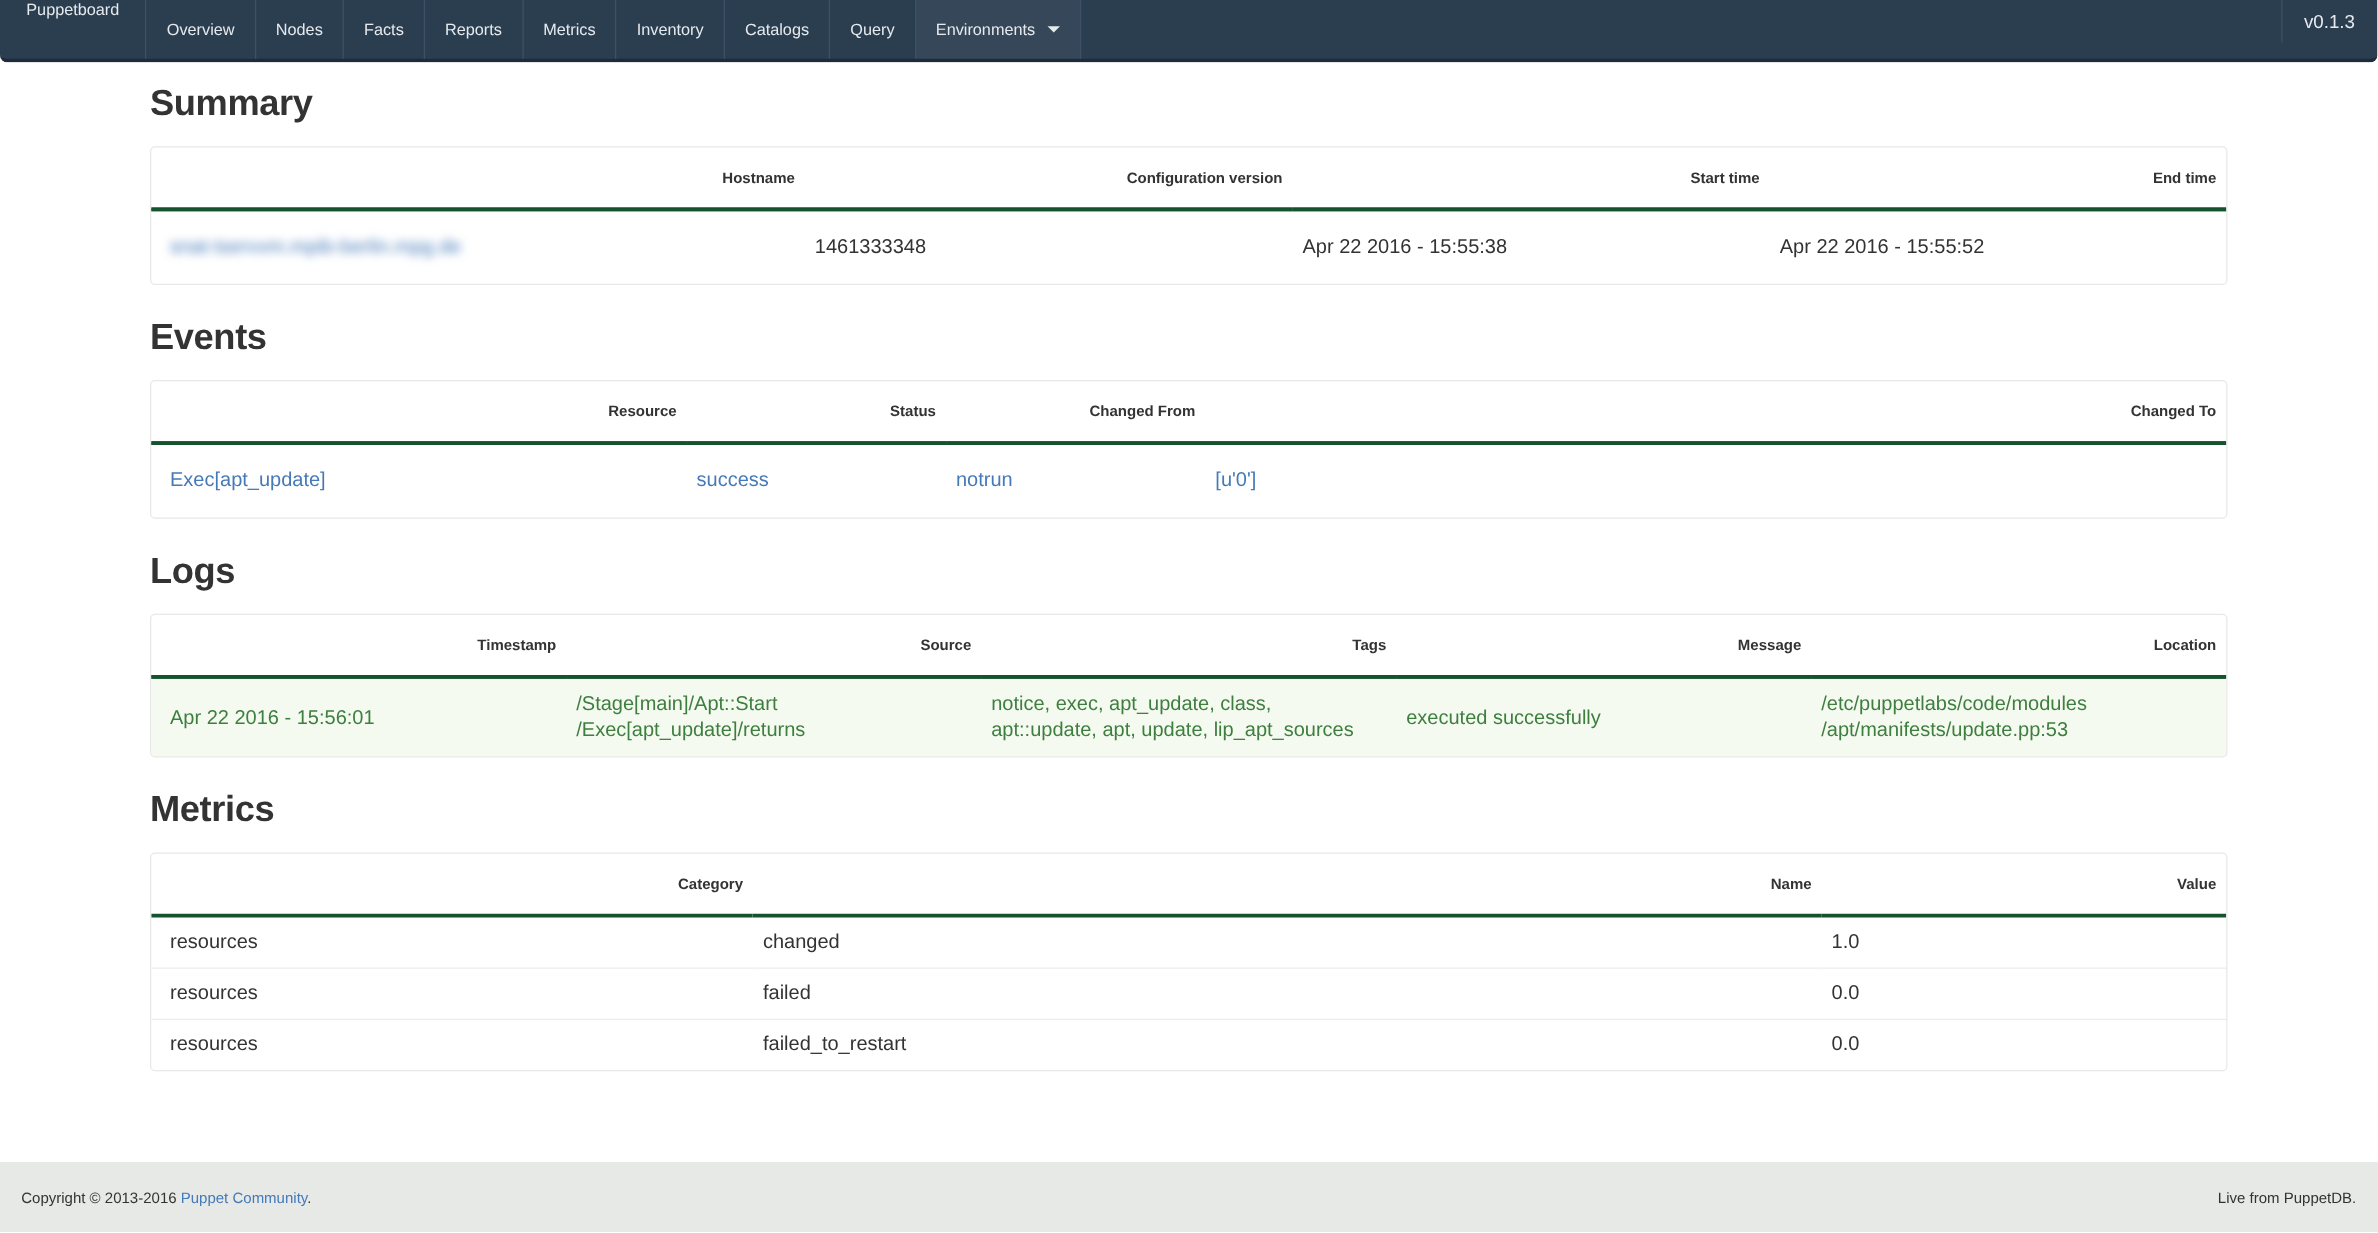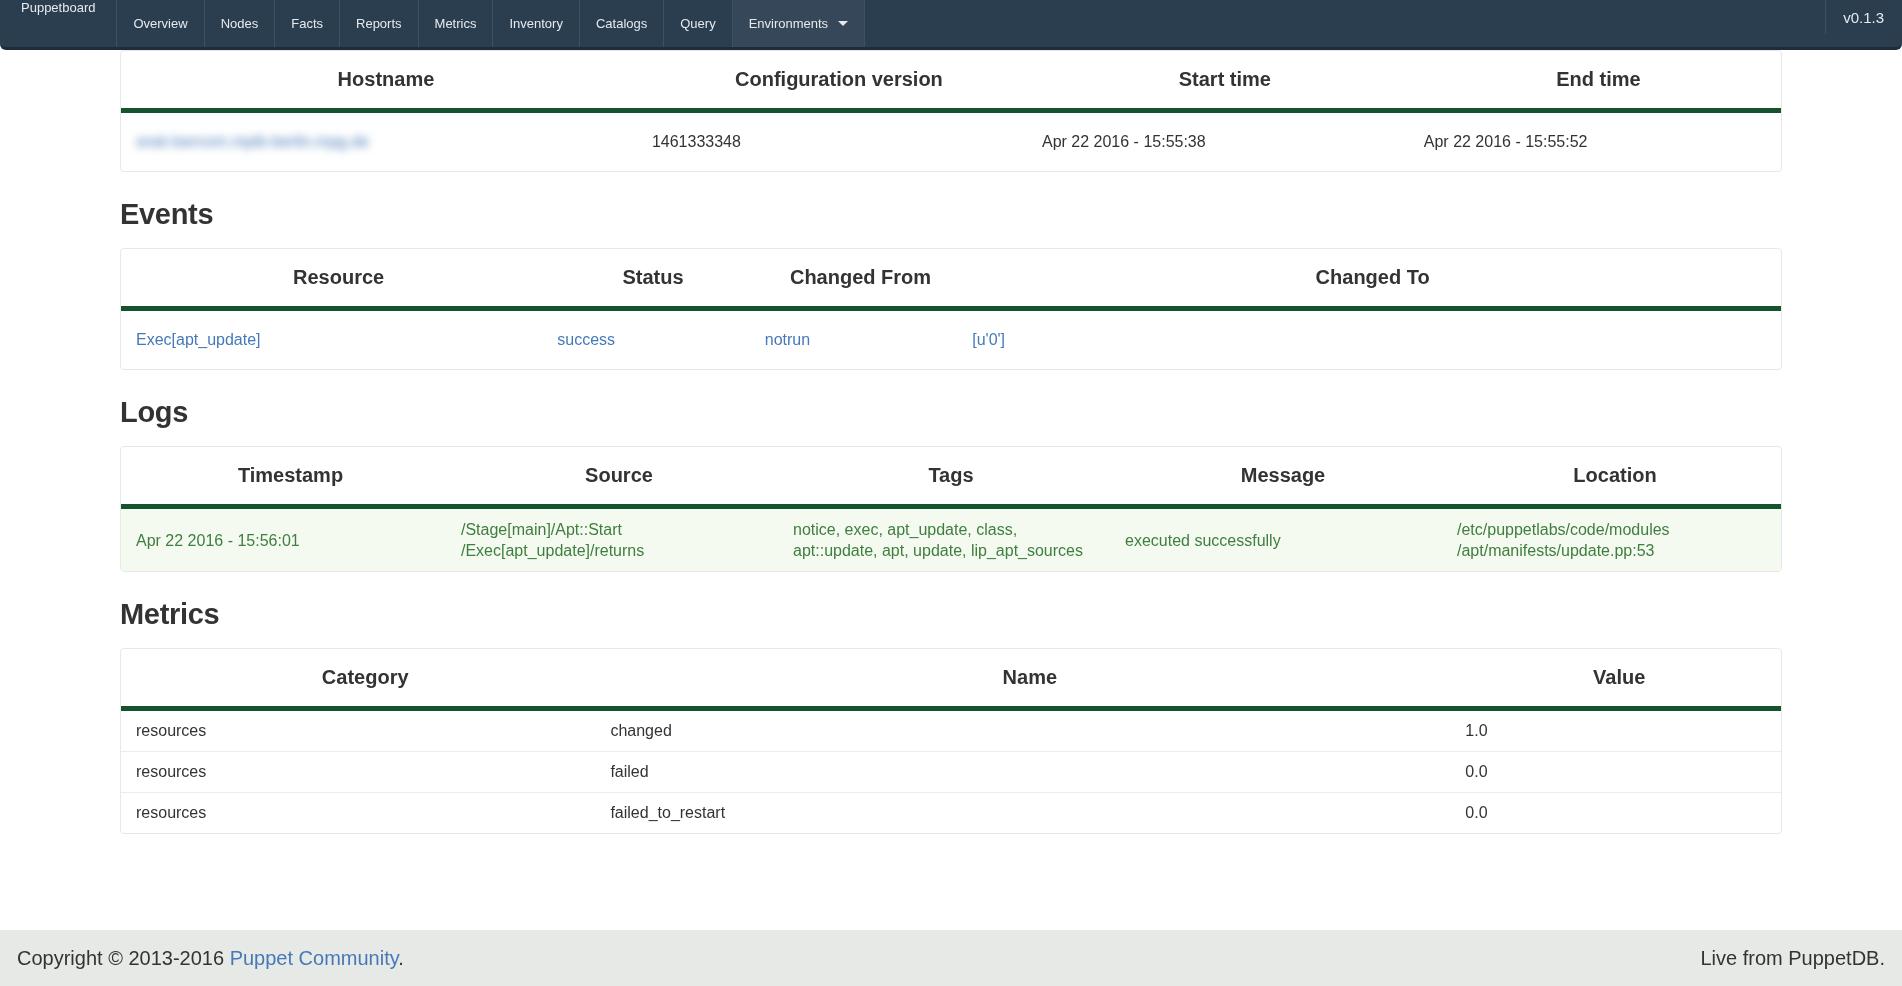--- a/index.html
+++ b/index.html
@@ -56,23 +56,23 @@
   .section:first-of-type h2 { margin-top: 17px; }
 
   .panel {
     border: 1px solid #e8e8e8;
     border-radius: 4px;
     overflow: hidden;
     background: #fff;
   }
   table { width: 100%; border-collapse: collapse; table-layout: fixed; }
   th {
-    text-align: center; font-weight: 700; font-size: 20px; color: #333;
+    text-align: right; font-weight: 700; font-size: 12px; color: #333;
     padding: 17px 8px; vertical-align: middle;
-    border-bottom: 5px solid #14532d;
+    border-bottom: 3px solid #14532d;
   }
   td { font-size: 16px; padding: 20px 8px; vertical-align: middle; color: #333; }
   th:first-child, td:first-child { padding-left: 15px; }
   tbody tr + tr td { border-top: 1px solid #ececec; }
 
   a.link { color: #4579b8; text-decoration: none; }
 
   
   .col-s1 { width: 31.5%; } .col-s2 { width: 23.5%; } .col-s3 { width: 23%; } .col-s4 { width: 22%; }
   .blurred { filter: blur(4px); }
@@ -93,21 +93,21 @@
   .metrics-table td:first-child { padding-left: 15px; }
   .col-m1 { width: 29%; } .col-m2 { width: 51.5%; } .col-m3 { width: 19.5%; }
 
   
   .footer {
     position: fixed; left: 0; bottom: 0;
     width: 100%; height: 56px;
     background: #e7e9e7;
     display: flex; align-items: center; justify-content: space-between;
     padding: 0 17px;
-    font-size: 20px; color: #333;
+    font-size: 12px; color: #333;
     z-index: 10;
   }
 </style>
 </head>
 <body>
 
 <nav class="navbar">
   <div class="brand">
     <a href="#">Puppetboard</a>
   </div>
@@ -142,20 +142,21 @@
         <span class="caret"></span>
       </a>
     </li>
   </ul>
   <div class="nav-version">v0.1.3</div>
 </nav>
 
 <div class="container">
 
   <div class="section">
+    <h2>Summary</h2>
     <div class="panel">
       <table class="summary-table">
         <colgroup>
             <col class="col-s1">
             <col class="col-s2">
             <col class="col-s3">
             <col class="col-s4">
           </colgroup>
         <thead>
           <tr>

